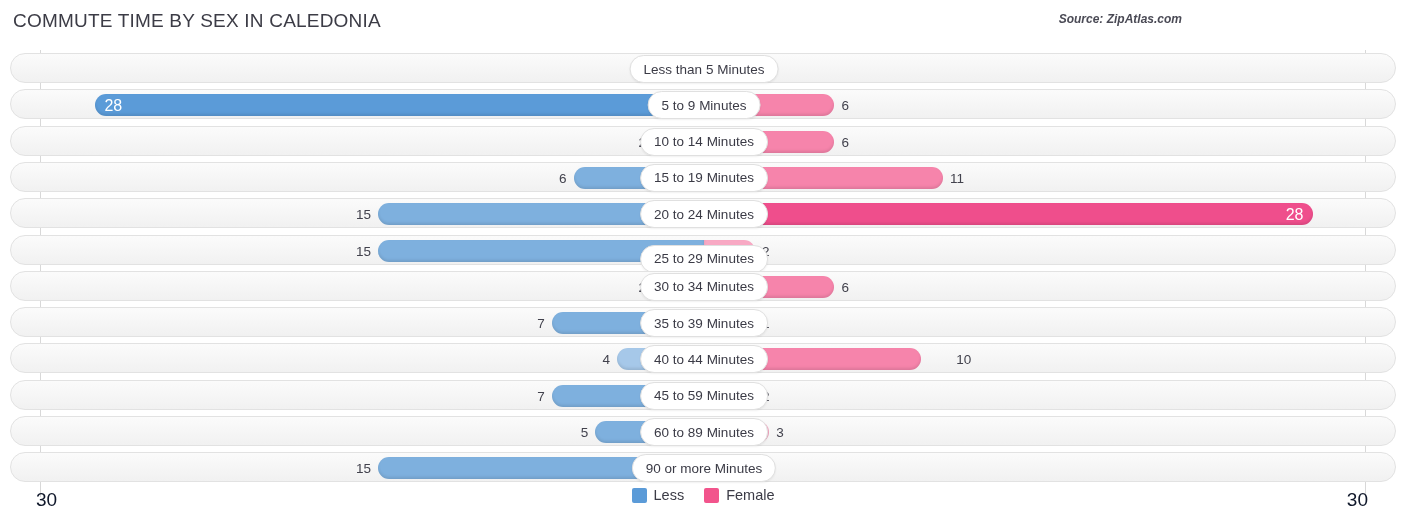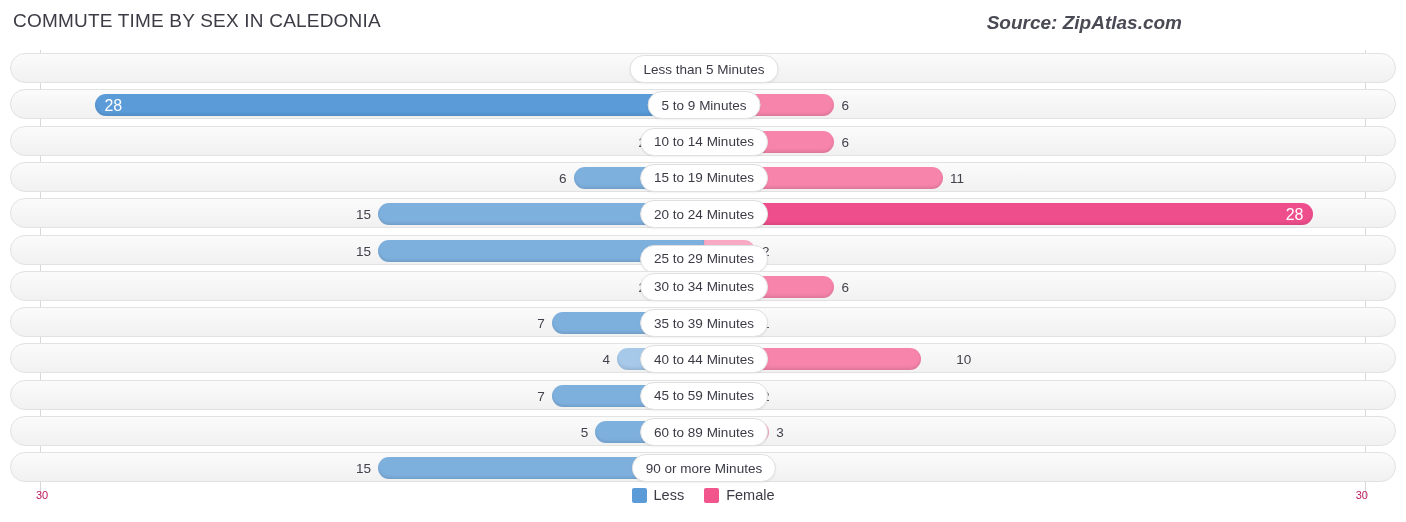--- a/index.html
+++ b/index.html
@@ -30,21 +30,21 @@
     font-size: 19px;
     font-weight: 400;
     letter-spacing: .2px;
     color: #3c3c46;
     white-space: nowrap;
   }
   #source-label {
     position: absolute;
     right: 12px;
     top: 12px;
-    font-size: 19px;
+    font-size: 12px;
     font-style: italic;
     font-weight: bold;
     color: #4a4a55;
     white-space: nowrap;
   }
 
   
   #plot {
     position: absolute;
     left: 10px;
@@ -137,22 +137,22 @@
   #footer {
     position: absolute;
     left: 0;
     top: 484px;
     width: 1406px;
     height: 38px;
   }
   .axis-tick {
     position: absolute;
     top: 5px;
-    font-size: 11px;
-    color: #be185d;
+    font-size: 19px;
+    color: #0f172a;
   }
   #axis-tick-left  { left: 36px; }
   #axis-tick-right { right: 38px; }
 
   #legend {
     position: absolute;
     left: 0;
     top: 3px;
     width: 1406px;
     display: flex;

